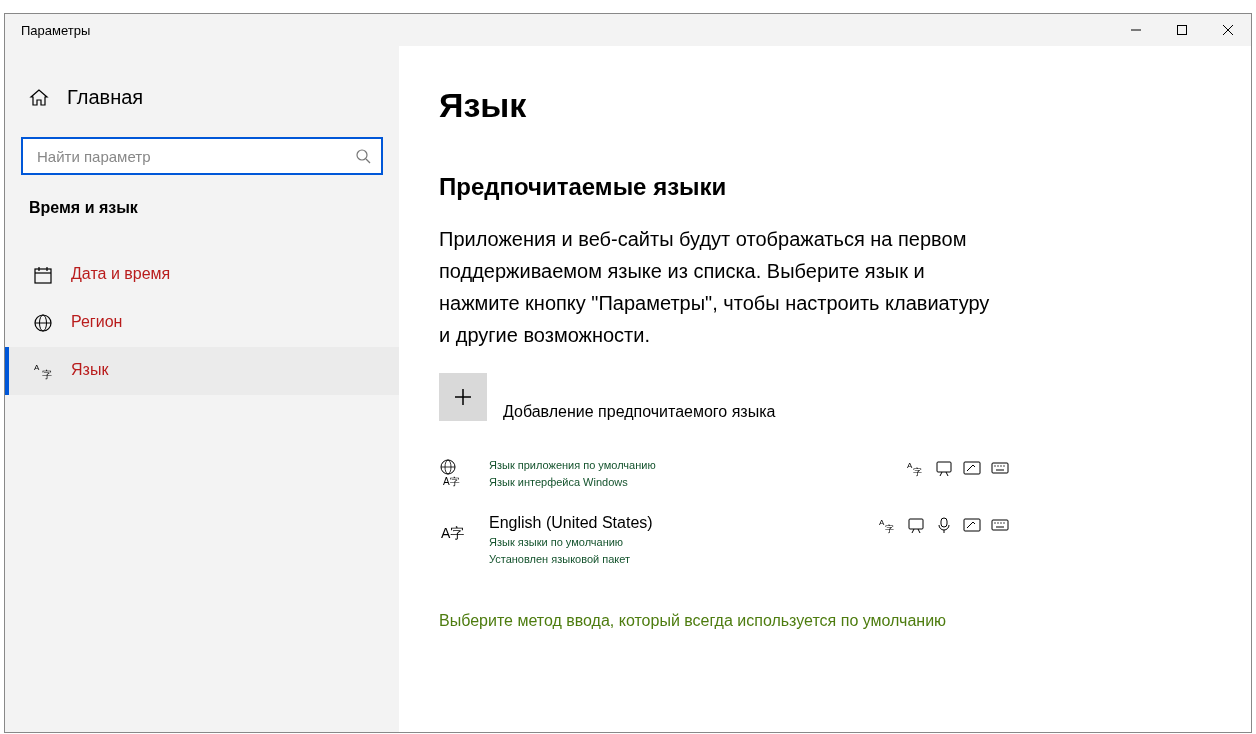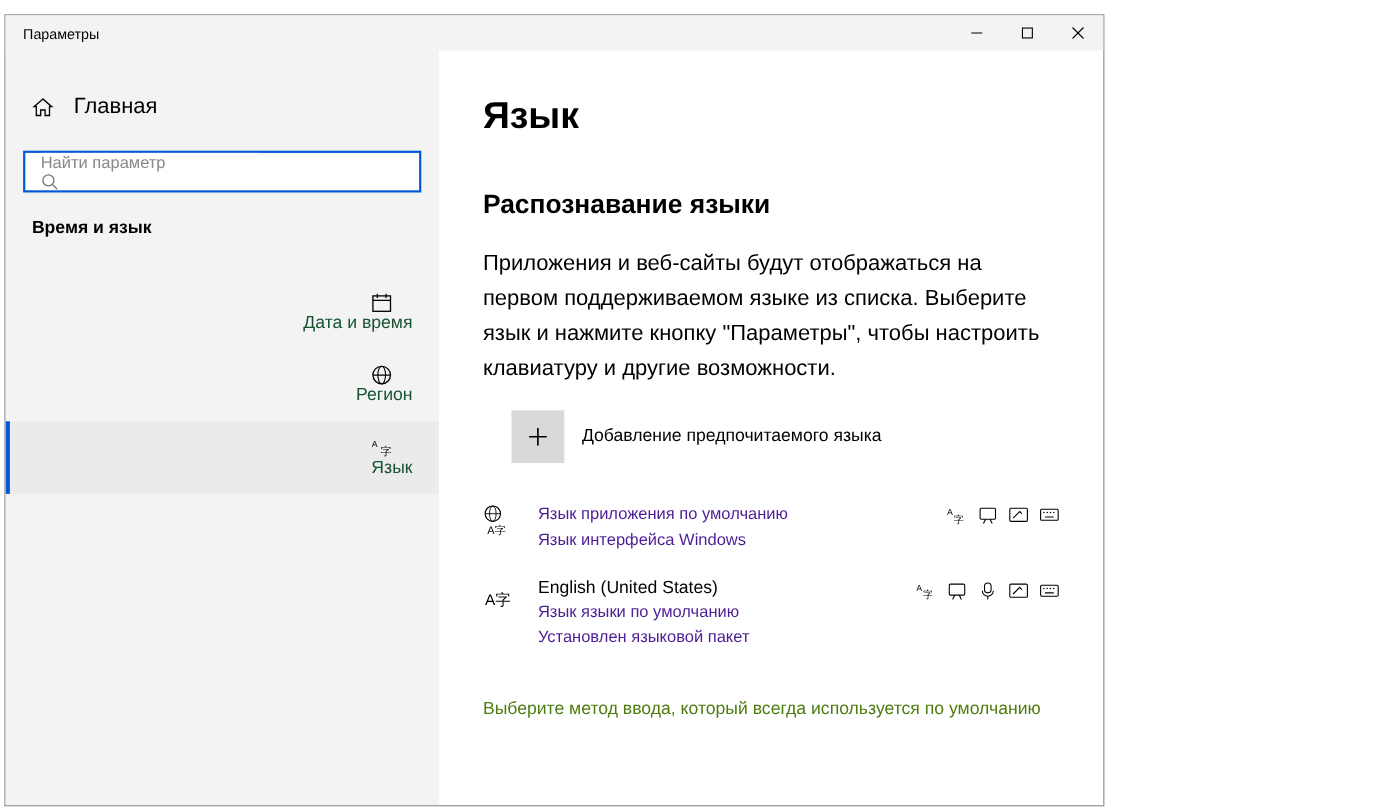--- a/index.html
+++ b/index.html
@@ -1,49 +1,49 @@
 <!DOCTYPE html>
 <html><head>
 <meta charset="utf-8">
 <style>
 * { box-sizing: border-box; margin: 0; padding: 0; }
 body { font-family: "Segoe UI", Arial, sans-serif; background: #fff; width: 1256px; height: 734px; overflow: hidden; }
-.window { position: absolute; top: 13px; left: 4px; width: 1000px; height: 720px; border: 1px solid #888; background: #fff; display: flex; flex-direction: column; }
+.window { position: absolute; top: 13px; left: 4px; width: 1248px; height: 720px; border: 1px solid #888; background: #fff; display: flex; flex-direction: column; }
 .titlebar { height: 32px; display: flex; align-items: center; background: #f3f3f3; }
 .titlebar .title { margin-left: 16px; font-size: 13px; color: #000; }
 .titlebar .controls { margin-left: auto; display: flex; }
 .titlebar .ctrl { width: 46px; height: 32px; display: flex; align-items: center; justify-content: center; cursor: default; }
 .titlebar .ctrl svg { width: 12px; height: 12px; }
 .body { flex: 1; display: flex; overflow: hidden; }
 .sidebar { width: 394px; background: #f3f3f3; padding-top: 28px; }
 .nav-home { display: flex; align-items: center; padding: 12px 24px; font-size: 20px; color: #000; }
 .nav-home .icon { width: 20px; margin-right: 18px; display: flex; }
-.search { margin: 16px 16px 20px 16px; border: 2px solid #0057d8; background: #fff; height: 38px; display: flex; align-items: flex-start; padding: 0 10px 0 14px; flex-direction: column; }
+.search { margin: 16px 16px 20px 16px; border: 2px solid #0057d8; background: #fff; height: 38px; display: flex; align-items: center; padding: 0 10px 0 14px; }
 .search input { border: none; outline: none; flex: 1; font-size: 15px; font-family: inherit; }
 .search input::placeholder { color: #888; }
 .search .icon { width: 16px; height: 16px; }
 .category { font-size: 16px; font-weight: 600; padding: 4px 24px 12px 24px; }
 .nav-items { margin-top: 22px; }
-.nav-item { display: flex; align-items: flex-end; padding: 14px 24px; font-size: 16px; color: #14532d; border-left: 4px solid transparent; flex-direction: column; }
+.nav-item { display: flex; align-items: flex-start; padding: 14px 24px; font-size: 16px; color: #b91c1c; border-left: 4px solid transparent; }
 .nav-item.selected { border-left: 4px solid #0057d8; background: rgba(0,0,0,0.03); }
 .nav-item .icon { width: 20px; margin-right: 18px; display: flex; }
 .content { flex: 1; padding: 40px 40px 0 40px; overflow: hidden; }
 .content h1 { font-size: 34px; font-weight: 600; margin-bottom: 48px; }
 .content h2 { font-size: 24px; font-weight: 600; margin-bottom: 22px; }
 .content .desc { font-size: 20px; color: #000; line-height: 1.6; max-width: 560px; margin-bottom: 22px; }
-.addlang { display: flex; align-items: center; margin-bottom: 24px; margin-left: 26px; }
+.addlang { display: flex; align-items: flex-end; margin-bottom: 24px; }
 .addlang .plus { width: 48px; height: 48px; background: #d9d9d9; display: flex; align-items: center; justify-content: center; margin-right: 16px; }
 .addlang .plus svg { width: 18px; height: 18px; }
 .addlang .label { font-size: 16px; }
 .lang-item { display: flex; padding: 12px 0; max-width: 570px; }
 .lang-item .icon { width: 34px; padding-top: 2px; margin-right: 16px; }
 .lang-item .icon svg { width: 28px; height: 28px; }
 .lang-item .texts { flex: 1; }
 .lang-item .name { font-size: 16px; margin-bottom: 2px; }
-.lang-item .sub { font-size: 15px; color: #4c1d95; line-height: 1.5; }
+.lang-item .sub { font-size: 11px; color: #14532d; line-height: 1.5; }
 .lang-item .feats { display: flex; gap: 10px; padding-top: 2px; }
 .lang-item .feats span { width: 18px; height: 18px; display: inline-flex; }
 .link { font-size: 16px; color: #4d7c0f; margin-top: 30px; max-width: 560px; line-height: 1.5; }
 svg { display: block; }
 </style>
 </head>
 <body>
 
 <div class="window">
   <div class="titlebar">
@@ -116,21 +116,21 @@
                 <text x="9" y="17" font-size="10" fill="#000">字</text>
               </svg>
           </span>
           <span>Язык</span>
         </div>
       </div>
     </div>
 
     <div class="content">
       <h1>Язык</h1>
-      <h2>Распознавание языки</h2>
+      <h2>Предпочитаемые языки</h2>
       <p class="desc">Приложения и веб-сайты будут отображаться на первом поддерживаемом языке из списка. Выберите язык и нажмите кнопку "Параметры", чтобы настроить клавиатуру и другие возможности.</p>
 
       <div class="addlang">
         <div class="plus">
           <svg viewBox="0 0 18 18">
               <line x1="9" y1="1" x2="9" y2="17" stroke="#000" stroke-width="1.5"></line>
               <line x1="1" y1="9" x2="17" y2="9" stroke="#000" stroke-width="1.5"></line>
             </svg>
         </div>
         <div class="label">Добавление предпочитаемого языка</div>

